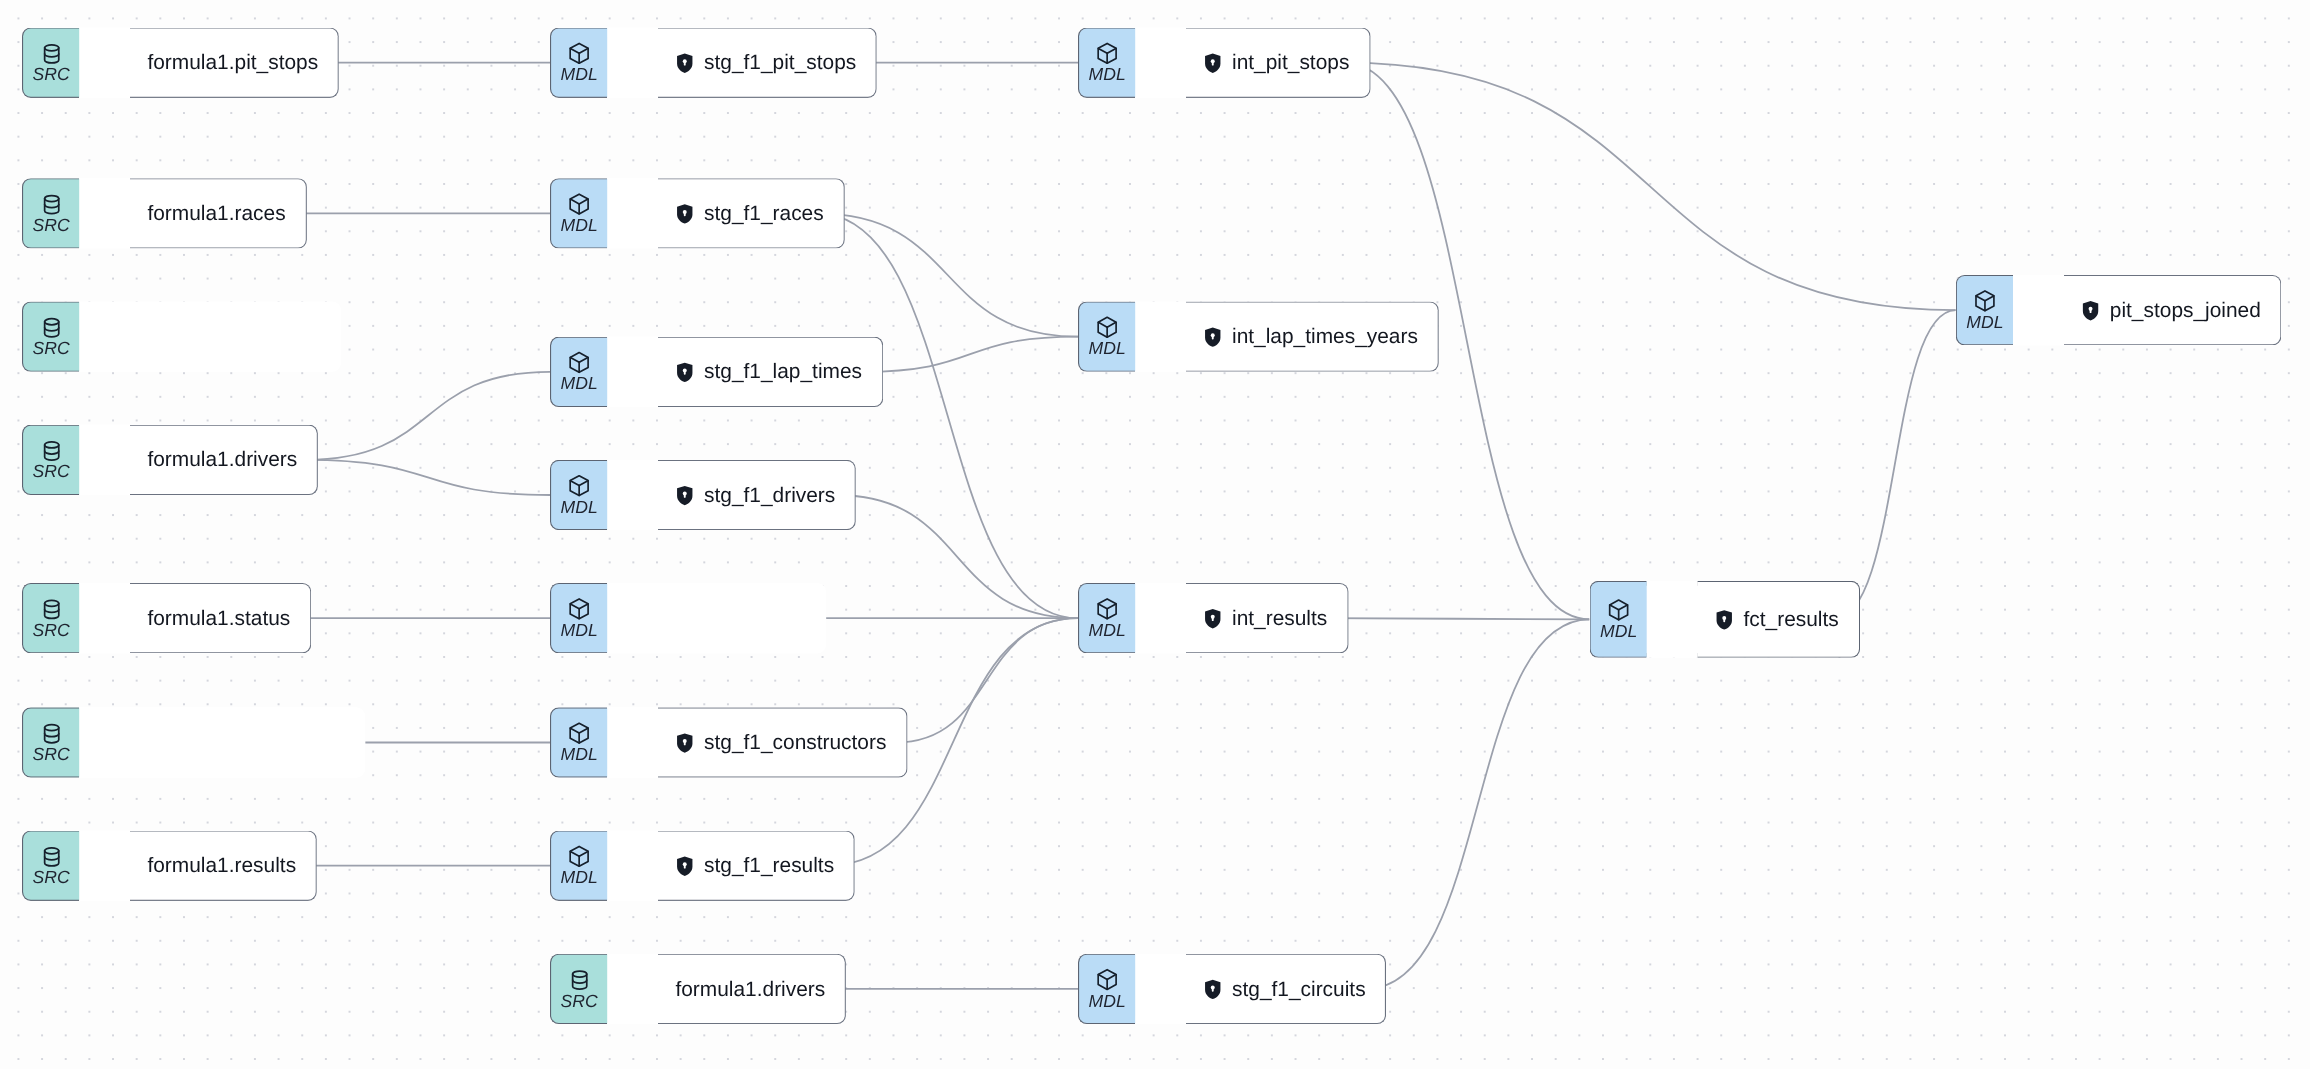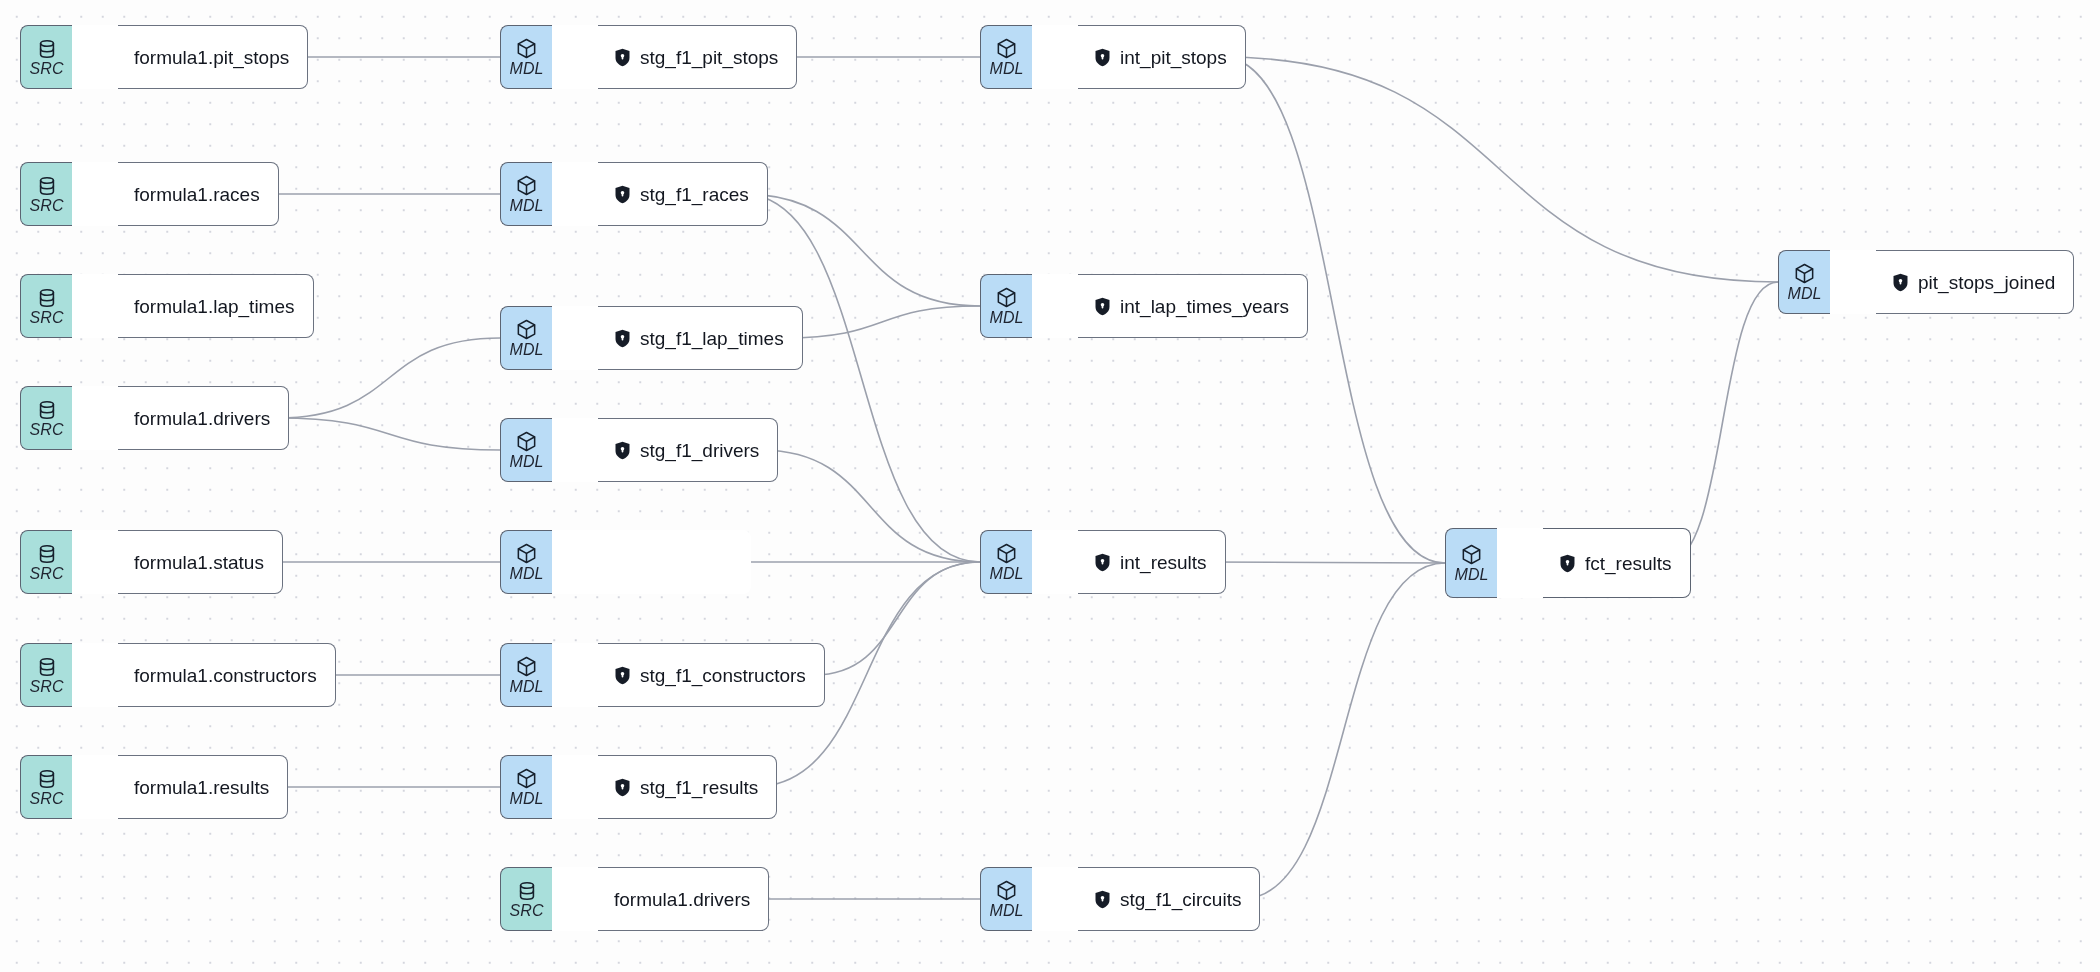--- a/index.html
+++ b/index.html
@@ -156,23 +156,20 @@
       </div>
       <div class="node src" style="left: 20px; top: 274px; width: 290px; height: 64px;">
         <div class="node-badge">
           <svg class="badge-icon" width="22" height="22" viewBox="0 0 24 24" fill="none" stroke="#16202c" stroke-width="1.7" stroke-linecap="round" stroke-linejoin="round">
             <ellipse cx="12" cy="6" rx="7" ry="3"></ellipse>
             <path d="M5 6v12c0 1.66 3.13 3 7 3s7-1.34 7-3V6"></path>
             <path d="M5 12c0 1.66 3.13 3 7 3s7-1.34 7-3"></path>
           </svg>
           <span class="badge-text">SRC</span>
         </div>
-        <div class="node-body">
-          <span class="node-label">formula1.lap_times</span>
-        </div>
       </div>
       <div class="node src" style="left: 20px; top: 386px; width: 258px; height: 64px;">
         <div class="node-badge">
           <svg class="badge-icon" width="22" height="22" viewBox="0 0 24 24" fill="none" stroke="#16202c" stroke-width="1.7" stroke-linecap="round" stroke-linejoin="round">
             <ellipse cx="12" cy="6" rx="7" ry="3"></ellipse>
             <path d="M5 6v12c0 1.66 3.13 3 7 3s7-1.34 7-3V6"></path>
             <path d="M5 12c0 1.66 3.13 3 7 3s7-1.34 7-3"></path>
           </svg>
           <span class="badge-text">SRC</span>
         </div>
@@ -194,23 +191,20 @@
         </div>
       </div>
       <div class="node src" style="left: 20px; top: 643px; width: 312px; height: 64px;">
         <div class="node-badge">
           <svg class="badge-icon" width="22" height="22" viewBox="0 0 24 24" fill="none" stroke="#16202c" stroke-width="1.7" stroke-linecap="round" stroke-linejoin="round">
             <ellipse cx="12" cy="6" rx="7" ry="3"></ellipse>
             <path d="M5 6v12c0 1.66 3.13 3 7 3s7-1.34 7-3V6"></path>
             <path d="M5 12c0 1.66 3.13 3 7 3s7-1.34 7-3"></path>
           </svg>
           <span class="badge-text">SRC</span>
-        </div>
-        <div class="node-body">
-          <span class="node-label">formula1.constructors</span>
         </div>
       </div>
       <div class="node src" style="left: 20px; top: 755px; width: 254px; height: 64px;">
         <div class="node-badge">
           <svg class="badge-icon" width="22" height="22" viewBox="0 0 24 24" fill="none" stroke="#16202c" stroke-width="1.7" stroke-linecap="round" stroke-linejoin="round">
             <ellipse cx="12" cy="6" rx="7" ry="3"></ellipse>
             <path d="M5 6v12c0 1.66 3.13 3 7 3s7-1.34 7-3V6"></path>
             <path d="M5 12c0 1.66 3.13 3 7 3s7-1.34 7-3"></path>
           </svg>
           <span class="badge-text">SRC</span>

